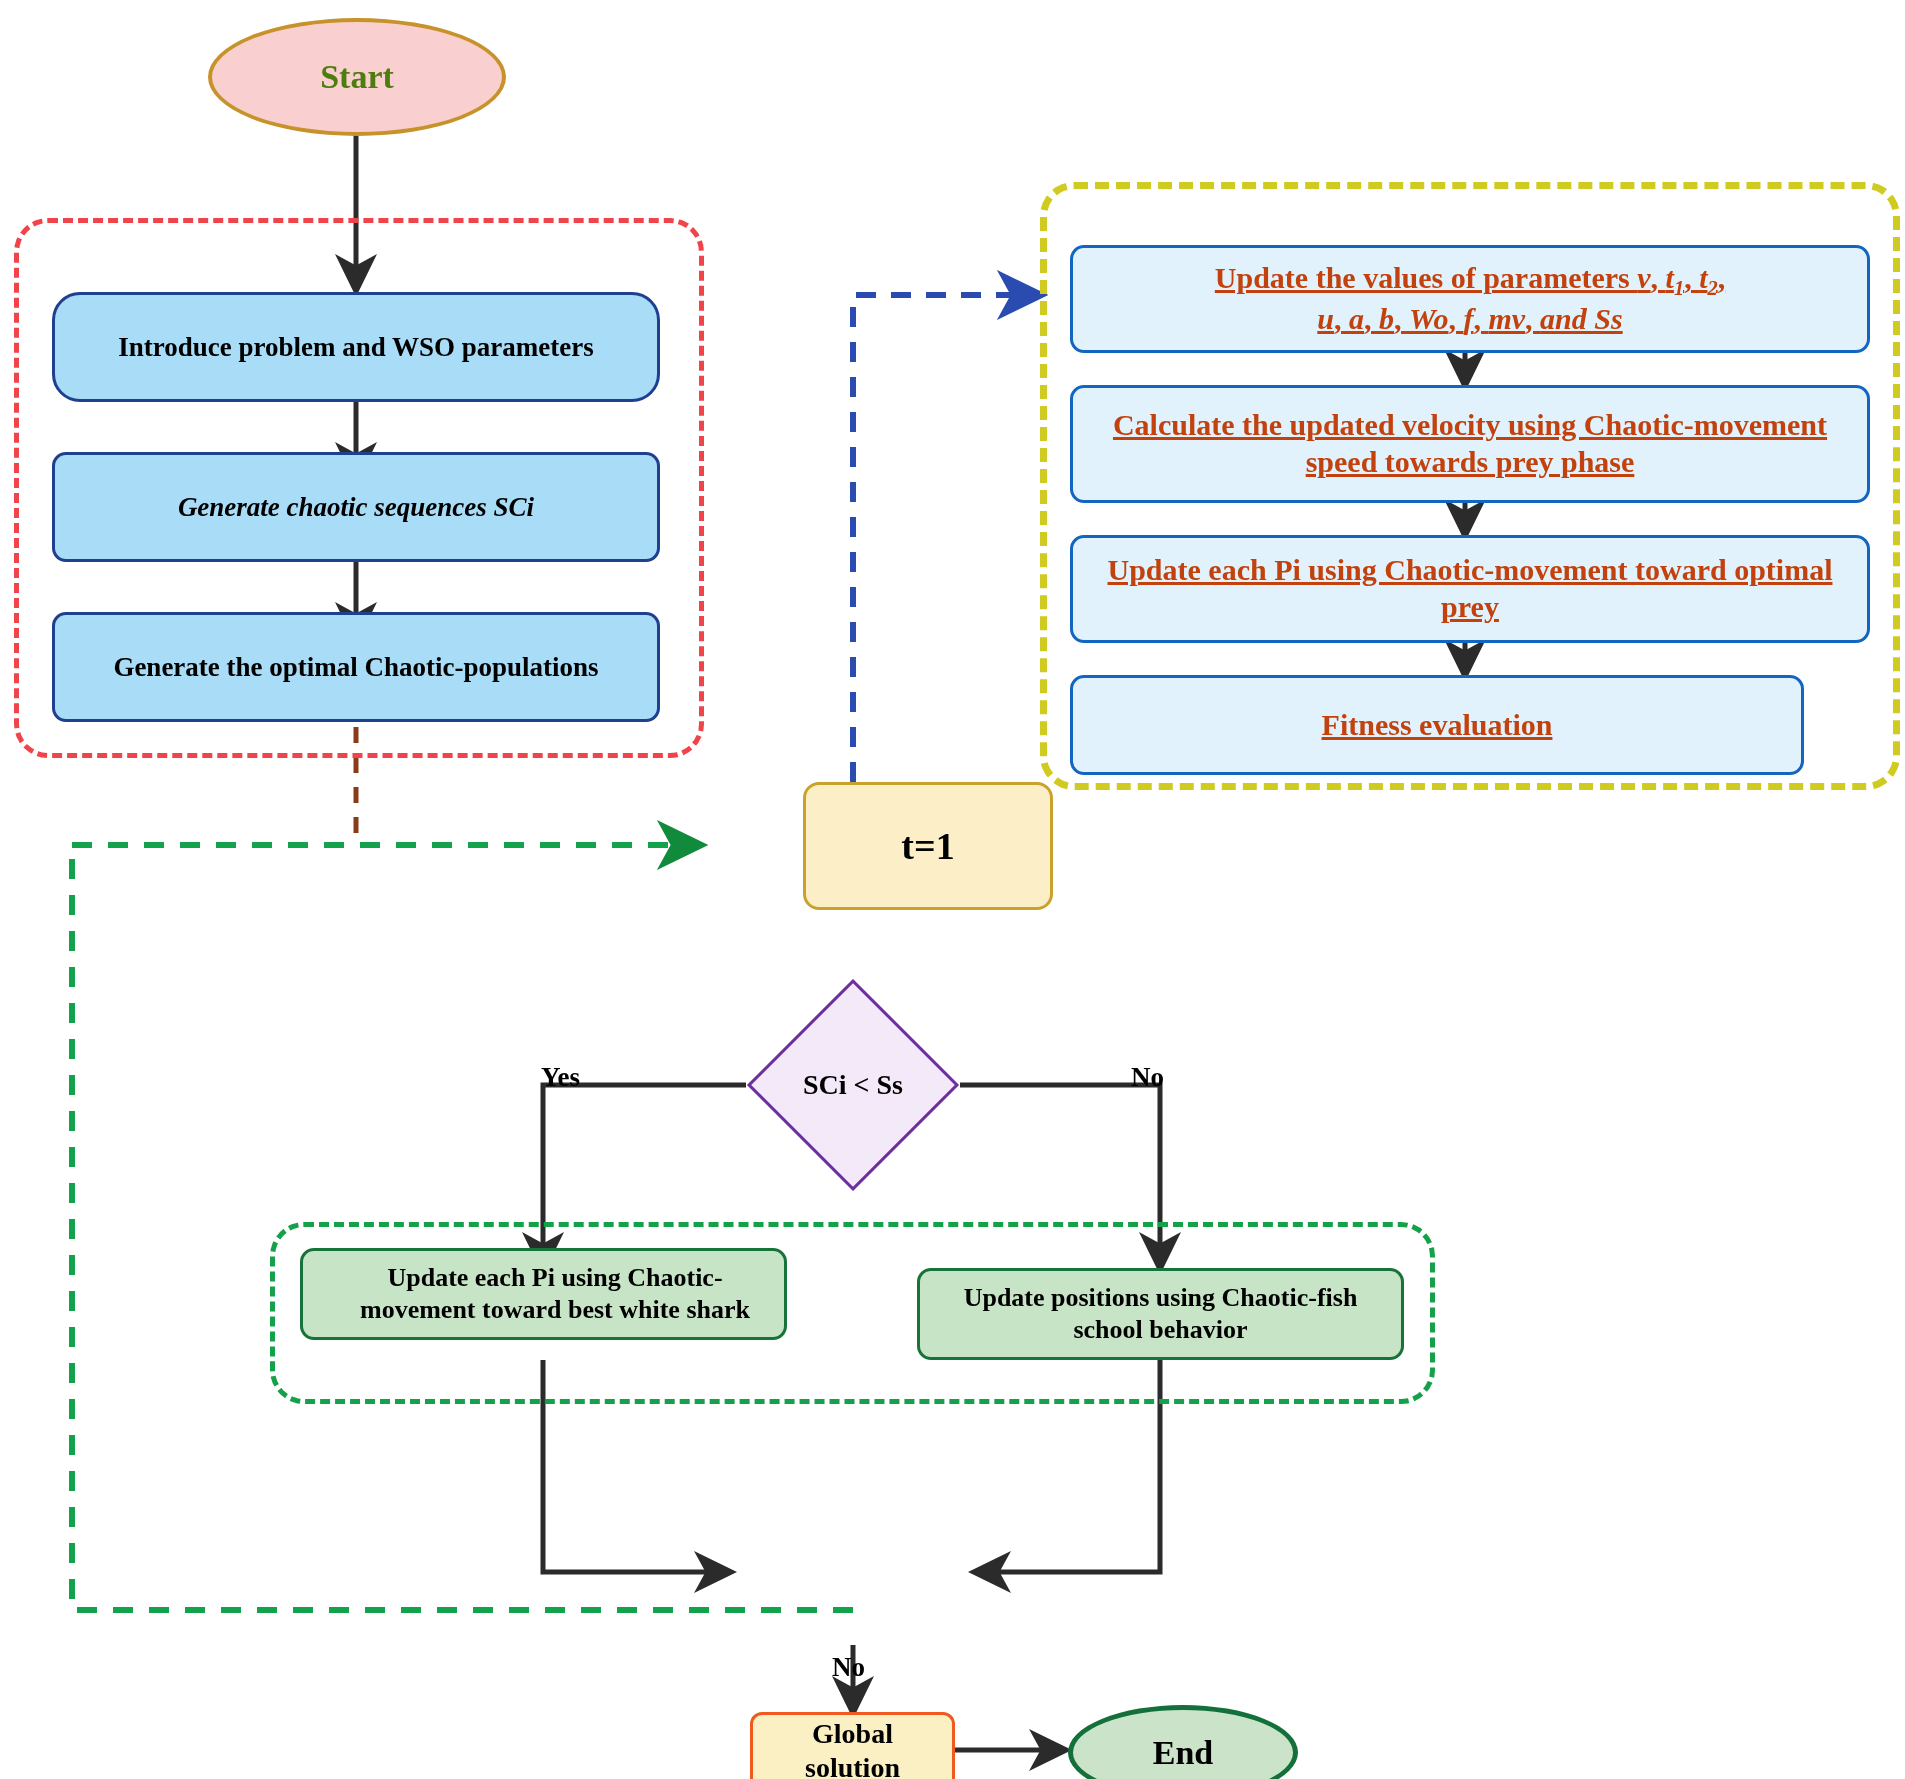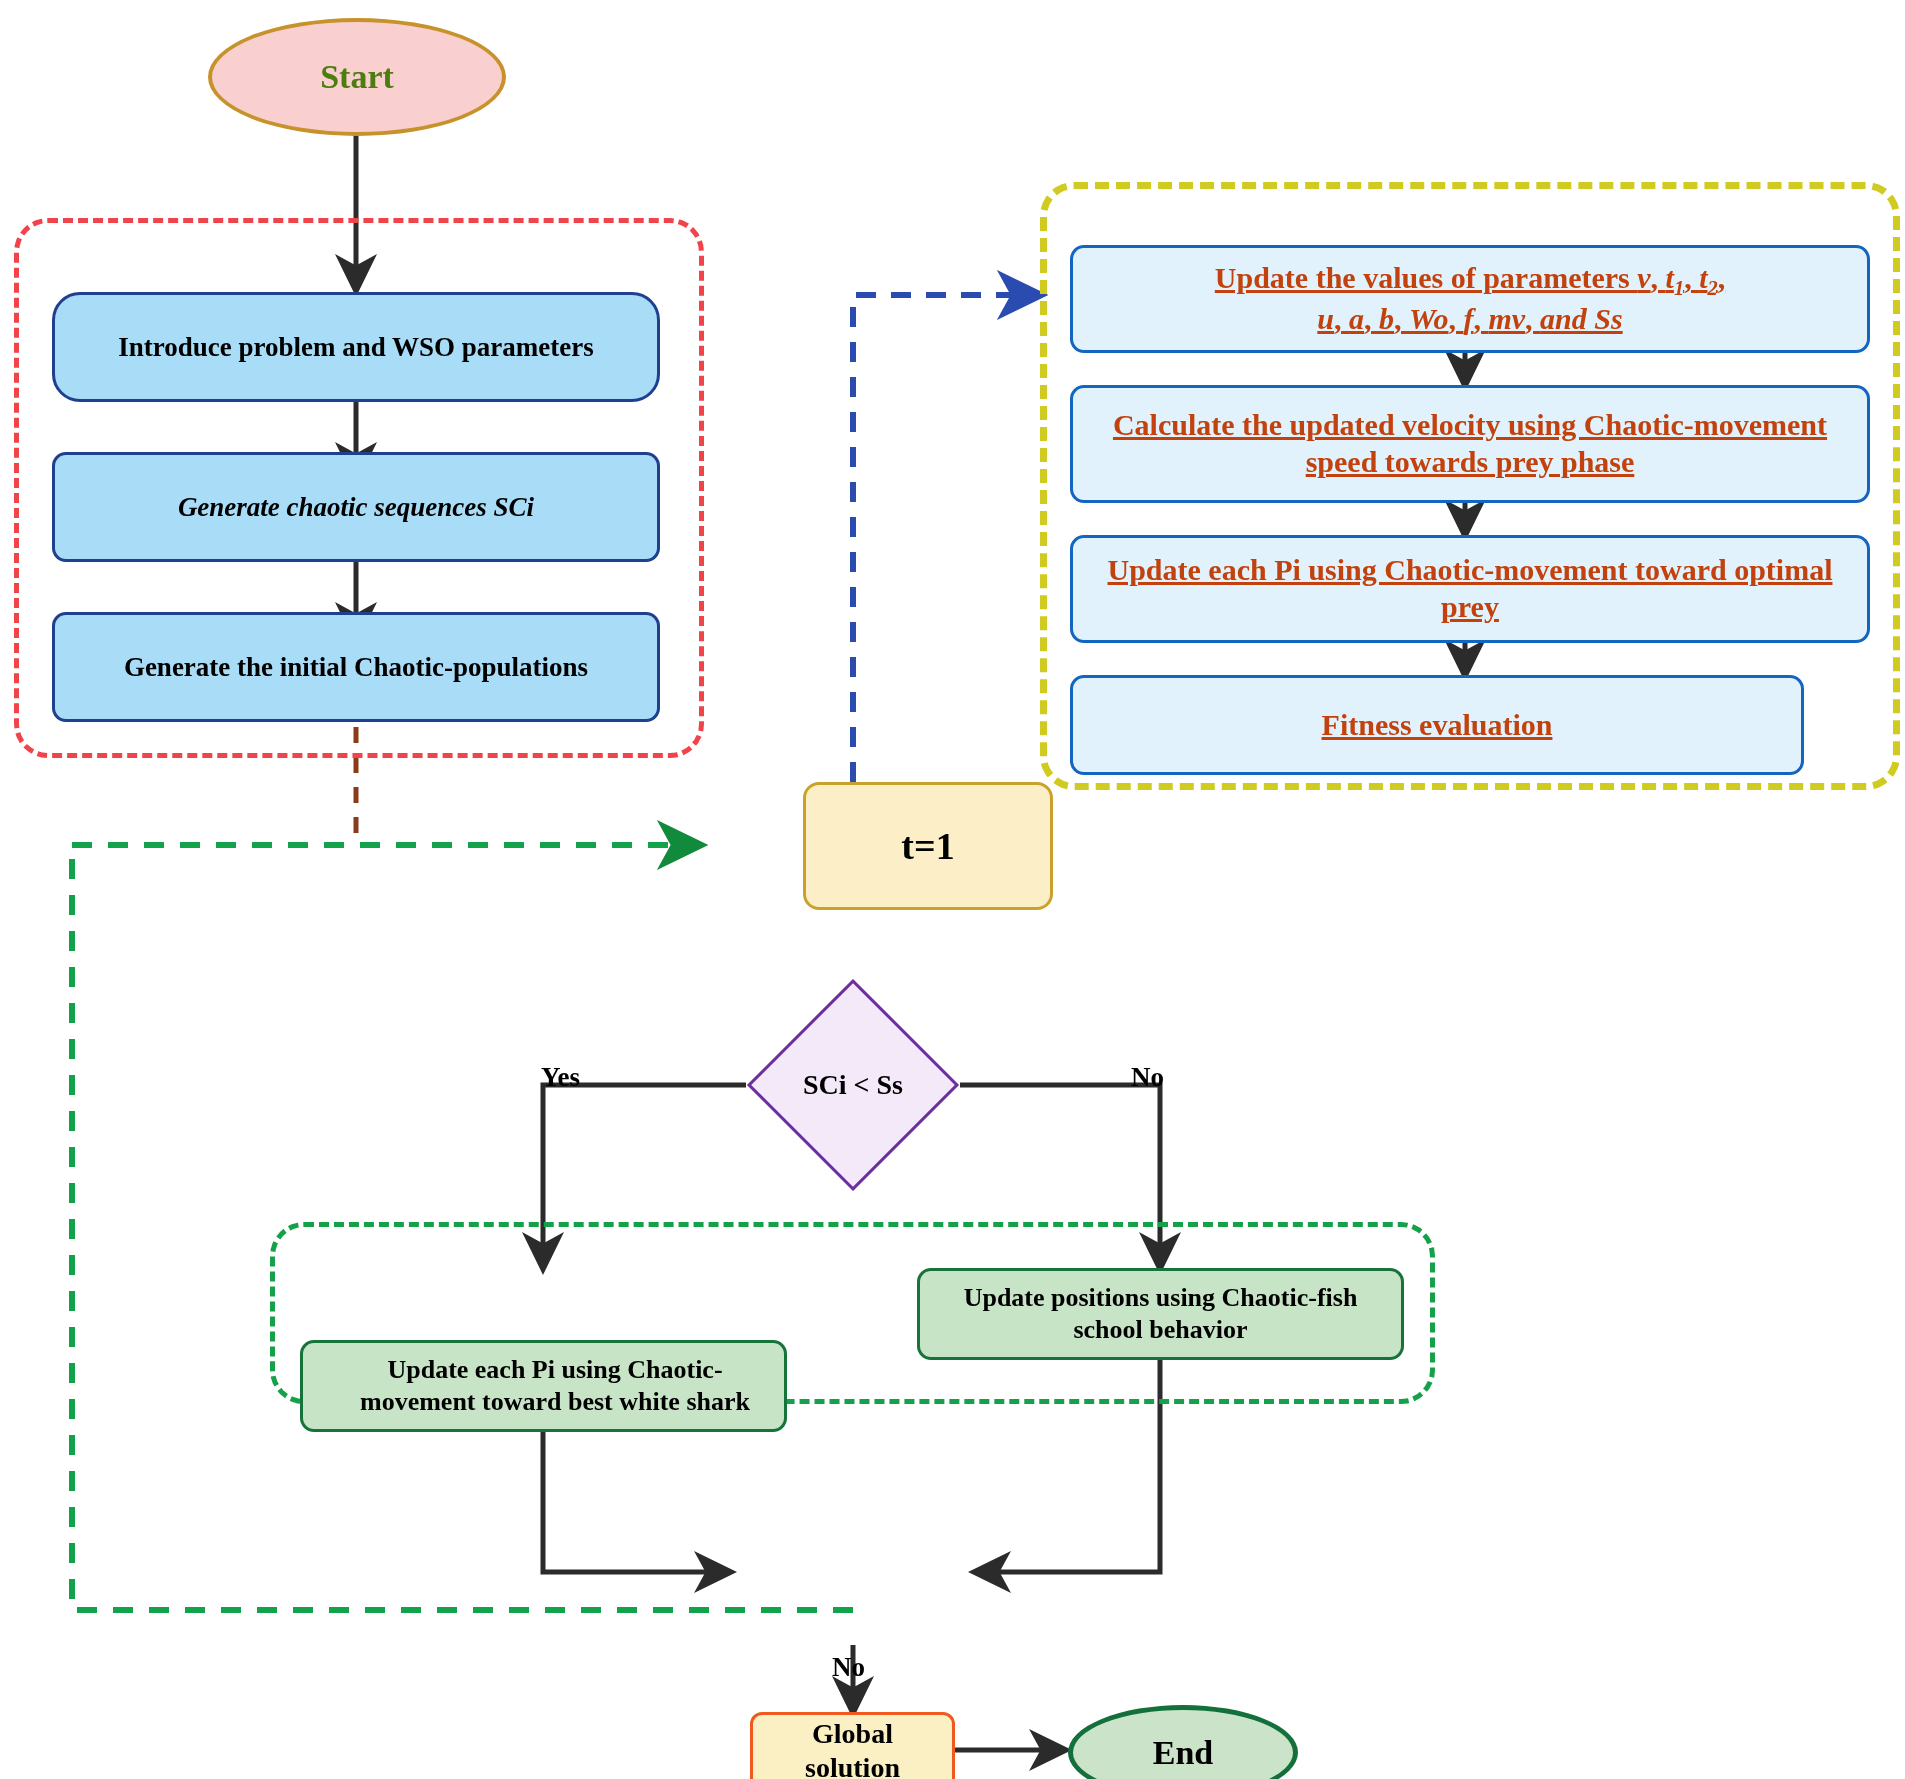--- a/index.html
+++ b/index.html
@@ -125,21 +125,21 @@
 
   <div class="node proc-blue" style="left:52px;top:292px;width:608px;height:110px;border-radius:28px;">
     <span class="txt">Introduce problem and WSO parameters</span>
   </div>
 
   <div class="node proc-blue" style="left:52px;top:452px;width:608px;height:110px;font-style:italic;">
     <span class="txt">Generate chaotic sequences SCi</span>
   </div>
 
   <div class="node proc-blue" style="left:52px;top:612px;width:608px;height:110px;">
-    <span class="txt">Generate the initial Chaotic-populations</span>
+    <span class="txt">Generate the optimal Chaotic-populations</span>
   </div>
 
   <div class="node proc-paleblue" style="left:1070px;top:245px;width:800px;height:108px;">
     <span class="txt">
       Update the values of parameters <span class="it">v</span>, <span class="it">t<sub>1</sub></span>, <span class="it">t<sub>2</sub></span>,<br>
       <span class="it">u</span>, <span class="it">a</span>, <span class="it">b</span>, <span class="it">Wo</span>, <span class="it">f</span>, <span class="it">mv</span>, <span class="it">and Ss</span>
     </span>
   </div>
 
   <div class="node proc-paleblue" style="left:1070px;top:385px;width:800px;height:118px;">
@@ -156,21 +156,21 @@
 
   <div class="node counter" style="left:755px;top:782px;width:250px;height:128px;">
     <span class="txt">t=1</span>
   </div>
 
   <div class="diamond dia-purple" style="left:778px;top:1010px;width:150px;height:150px;">
     <div class="shape"></div>
     <div class="label">SCi &lt; Ss</div>
   </div>
 
-  <div class="node proc-green" style="left:300px;top:1340px;width:487px;height:92px;padding-left:23px;">
+  <div class="node proc-green" style="left:300px;top:1248px;width:487px;height:92px;padding-left:23px;">
     <span class="txt">Update each Pi using Chaotic-movement toward best white shark</span>
   </div>
 
   <div class="node proc-green" style="left:917px;top:1268px;width:487px;height:92px;">
     <span class="txt">Update positions using Chaotic-fish school behavior</span>
   </div>
 
 
   <div class="node solution" style="left:750px;top:1712px;width:205px;height:78px;">
     <span class="txt">Global solution</span>

